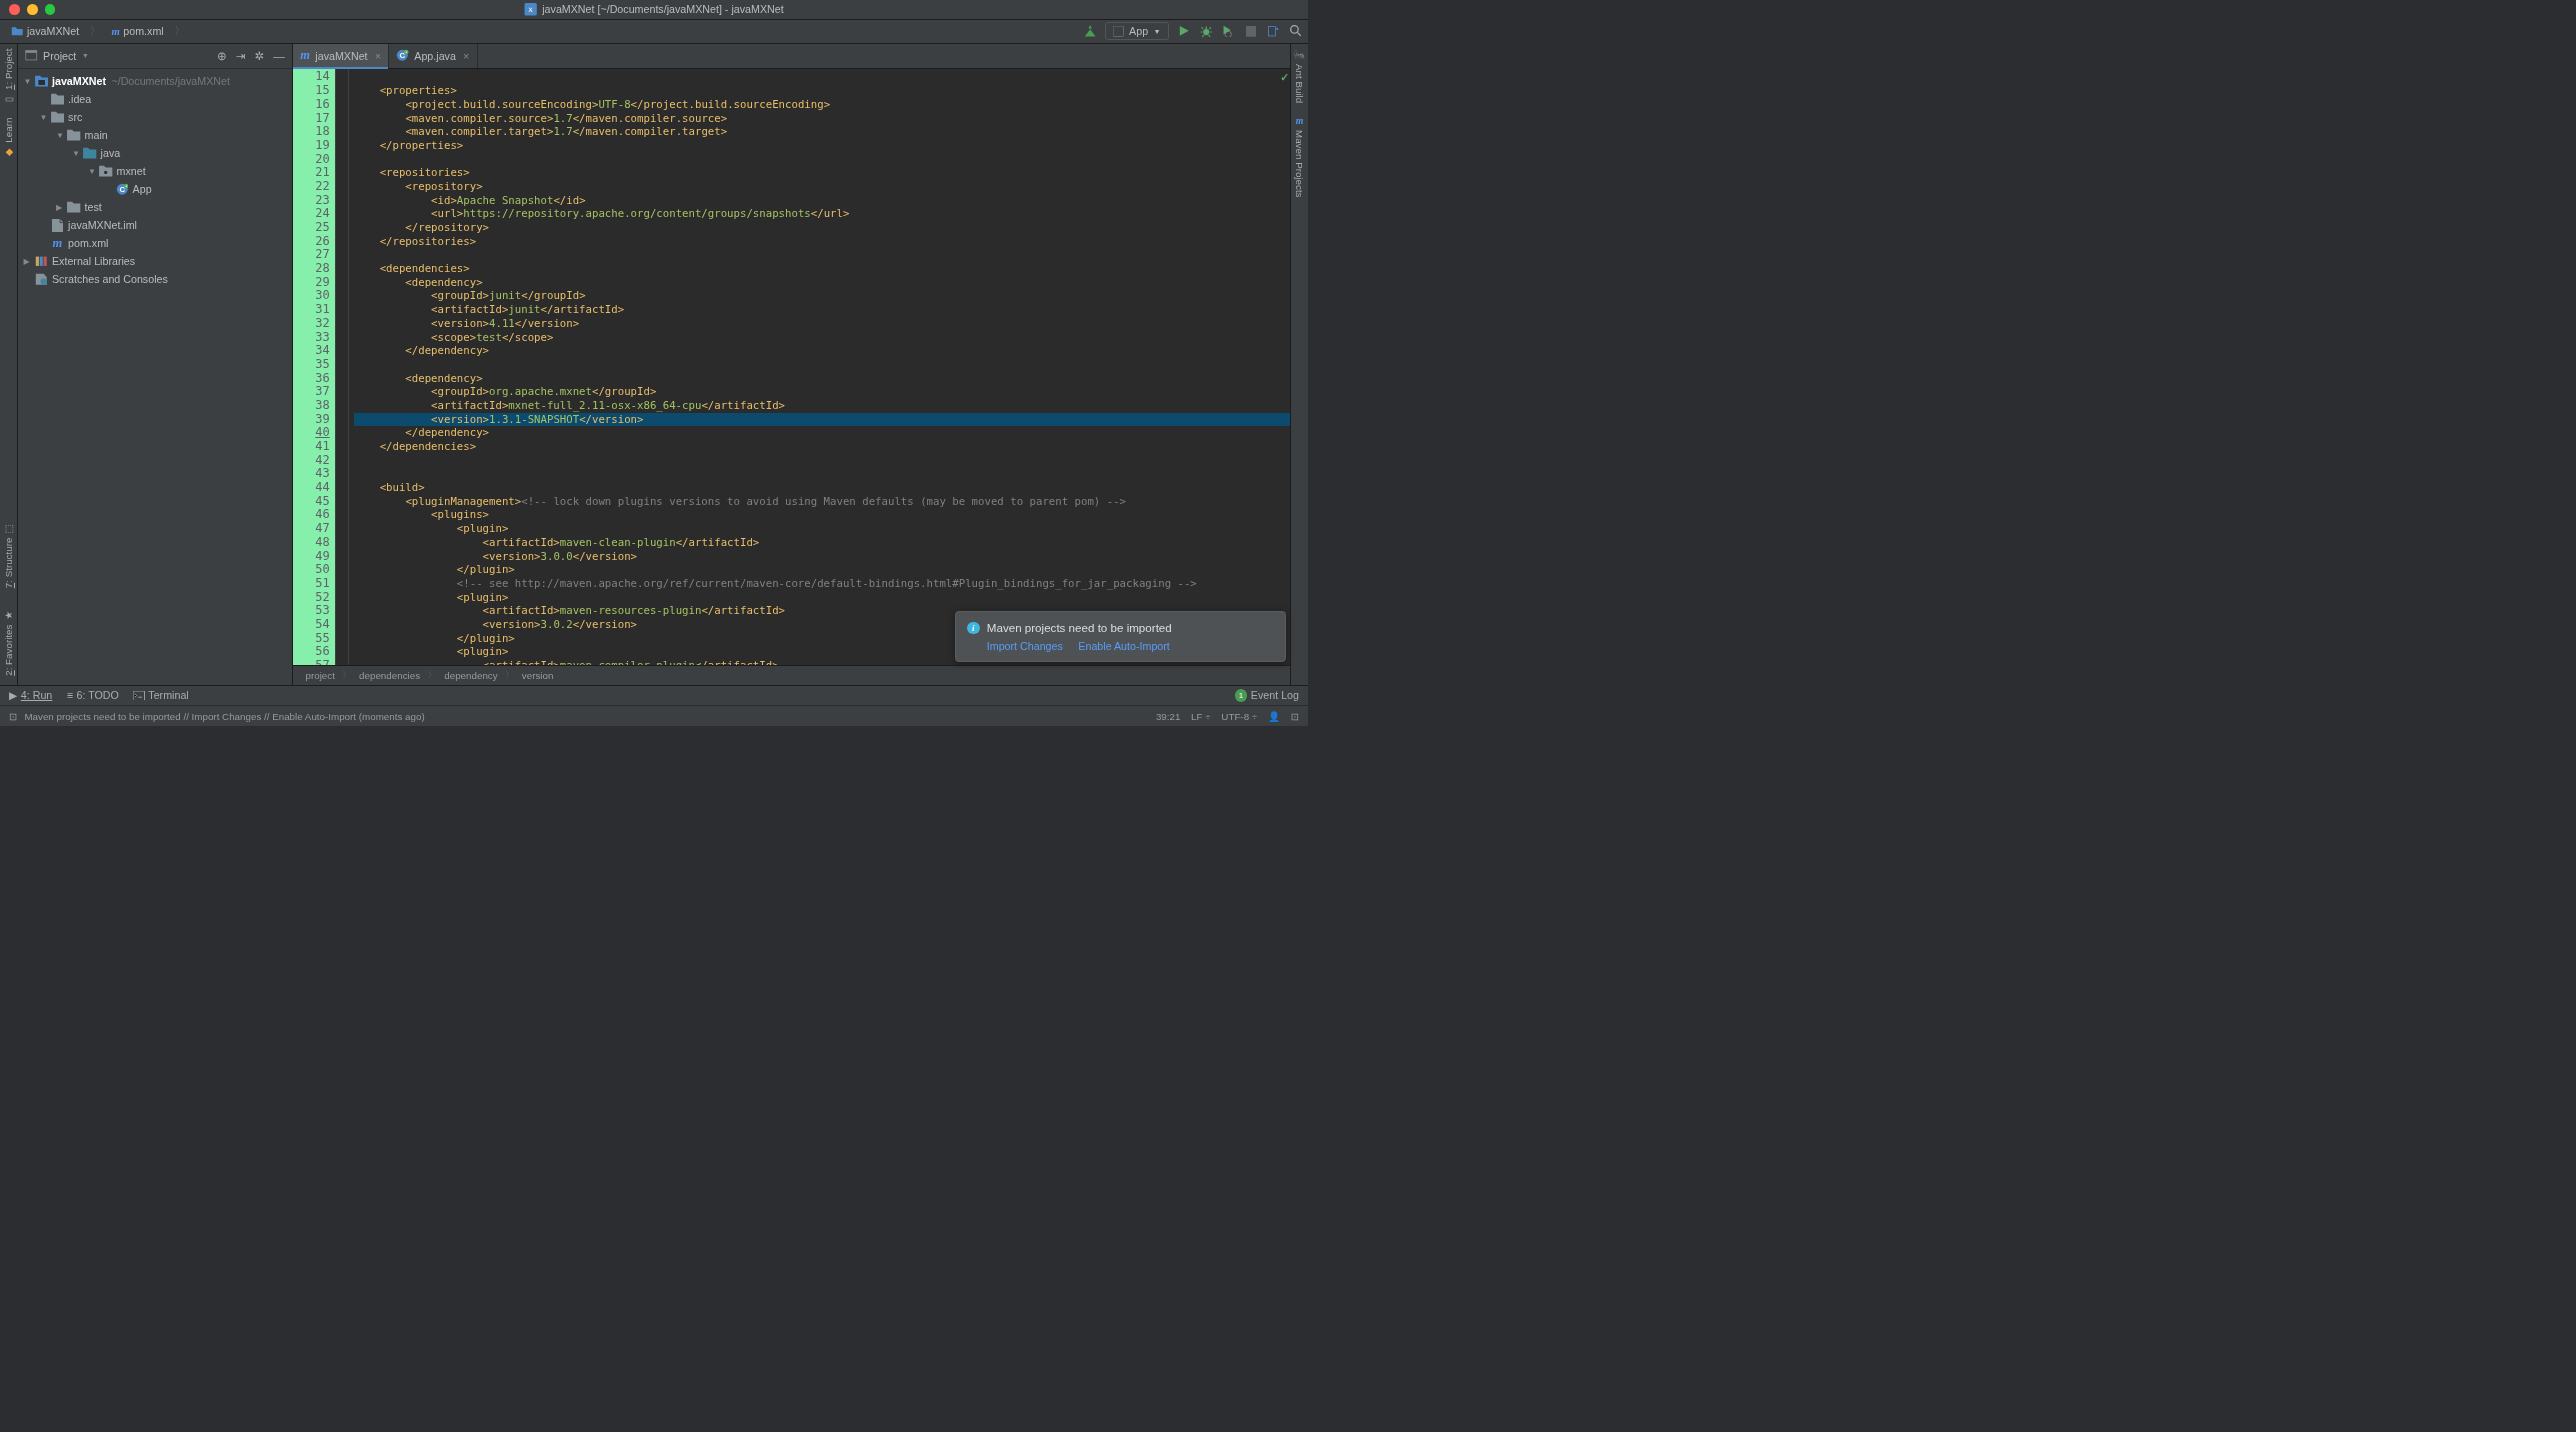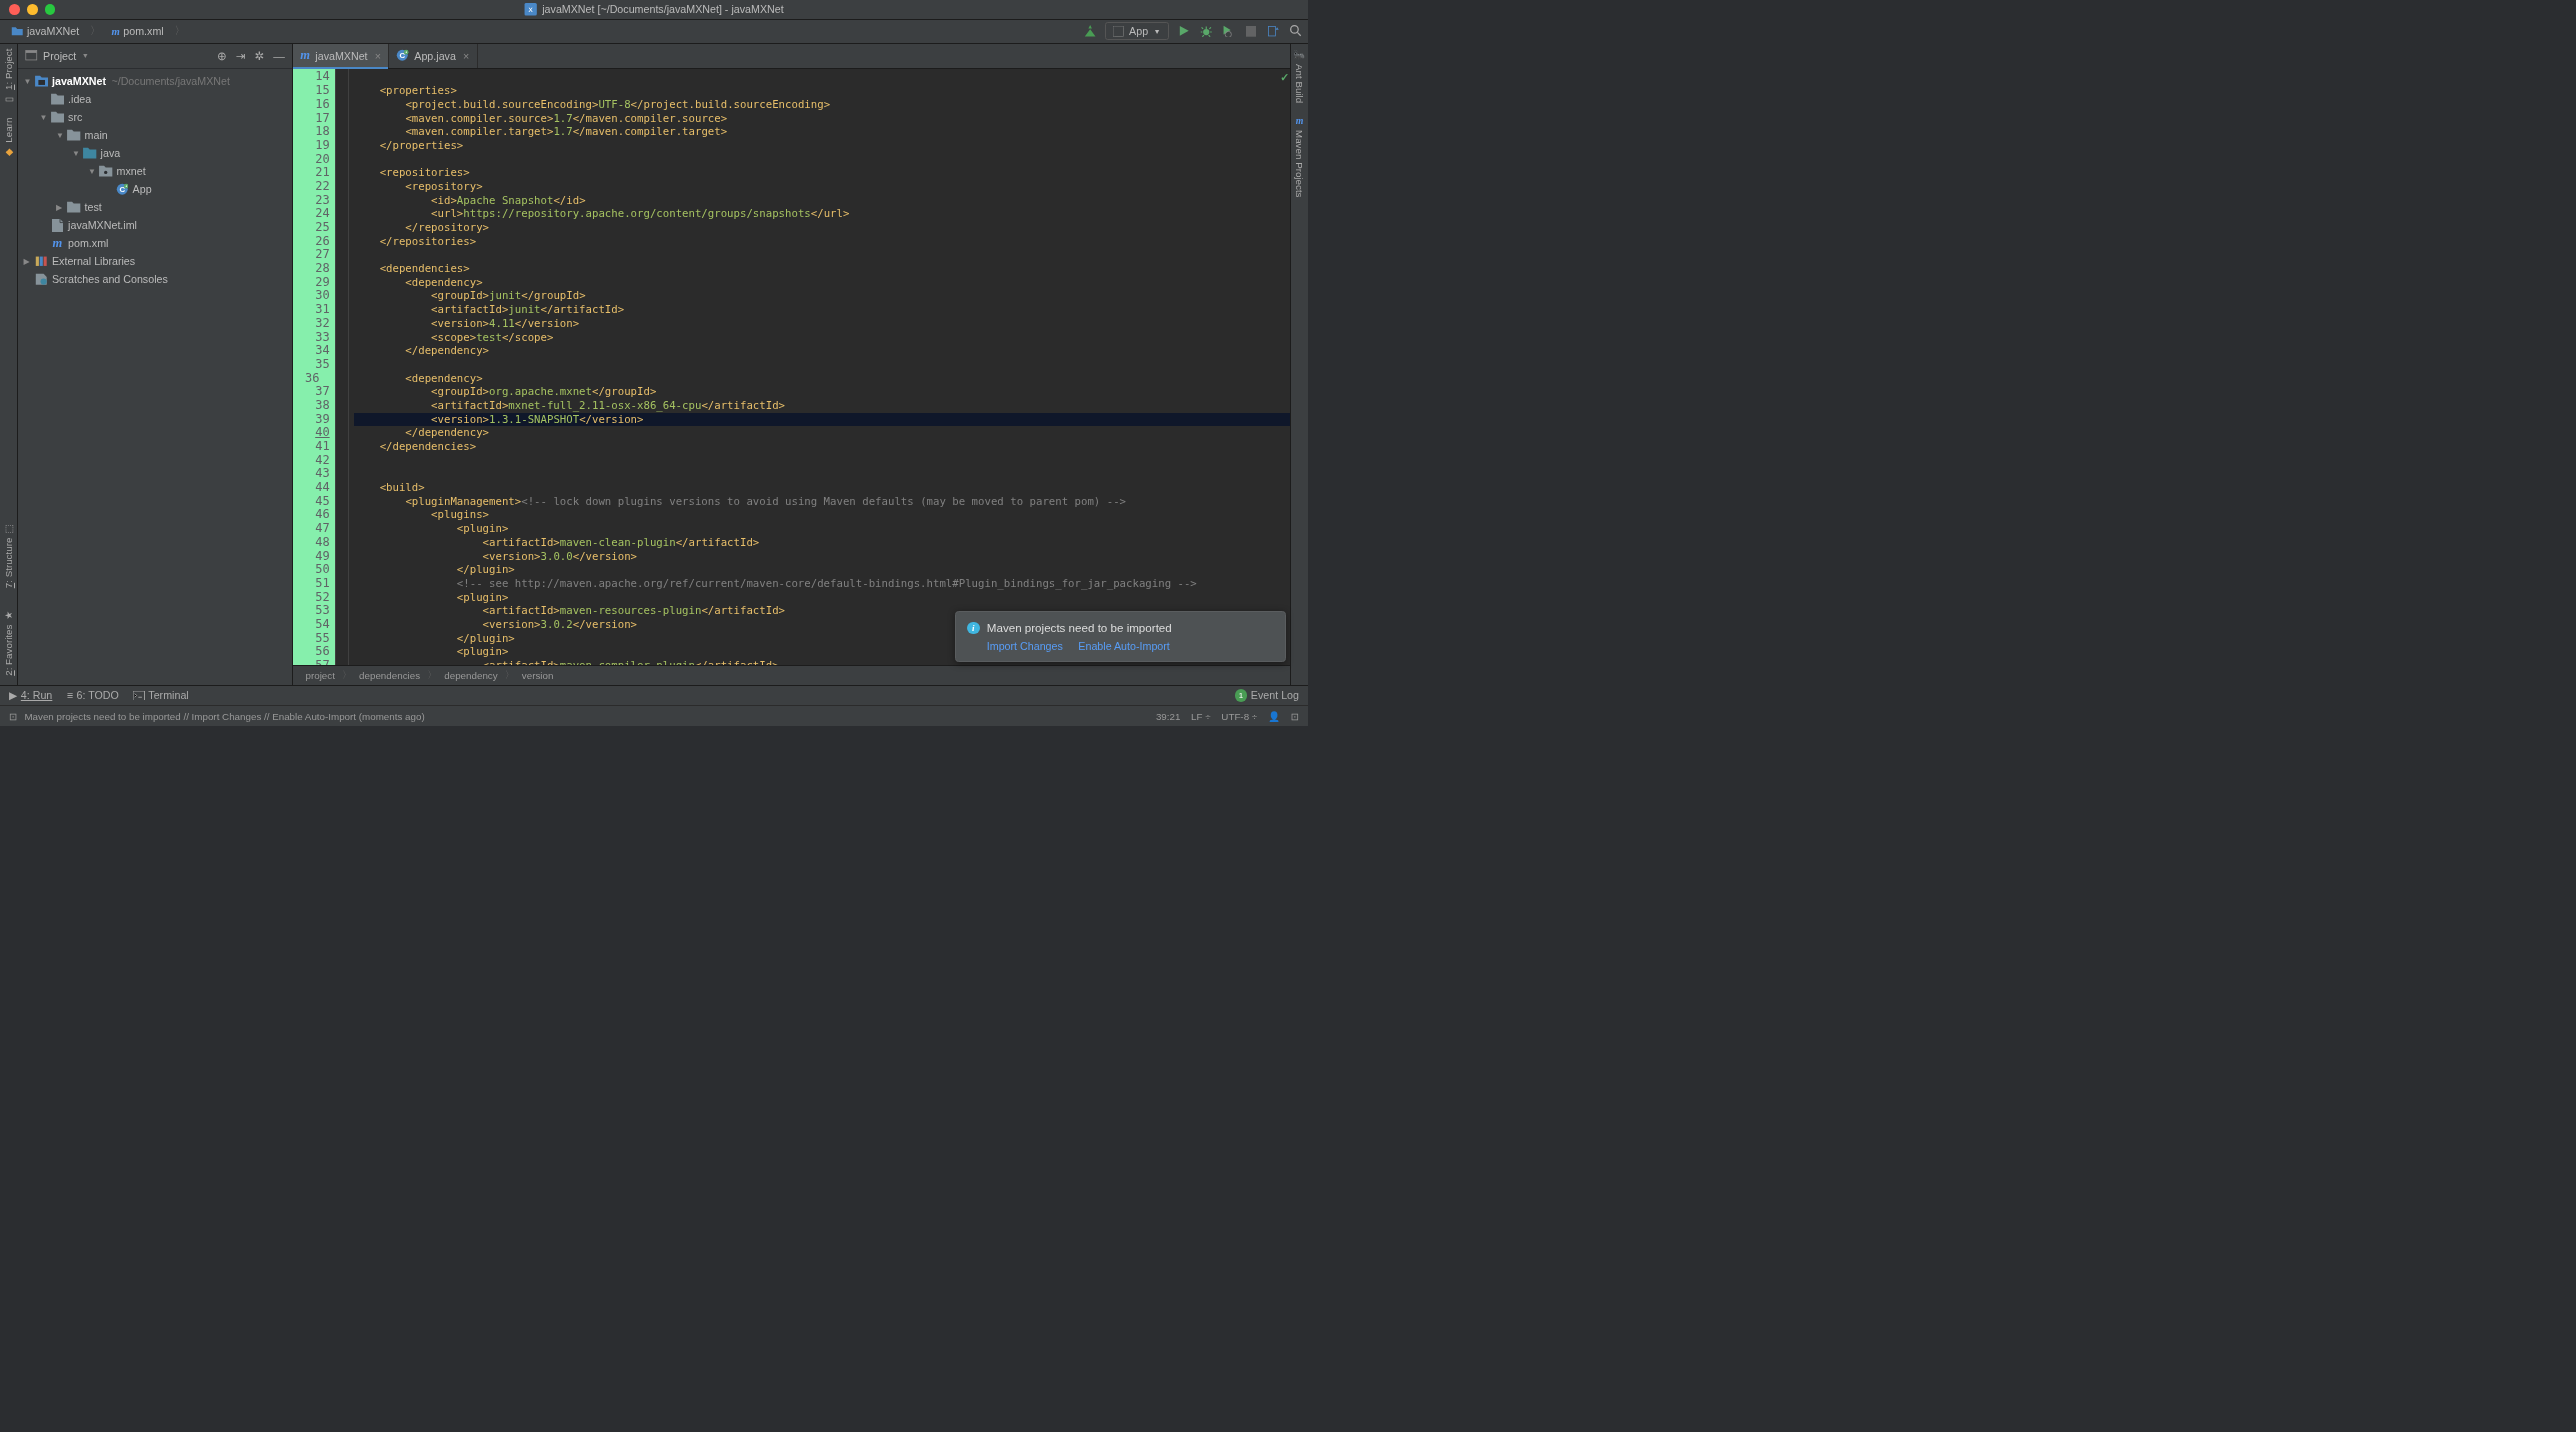--- a/index.html
+++ b/index.html
@@ -40,21 +40,21 @@
 .tabs { height: 25px; background: #3c3f41; display: flex; align-items: flex-end; border-bottom: 0.9px solid #1c1c1c; }
 .tab { height: 24px; display: flex; align-items: center; gap: 5.4px; padding: 0 7.2px; border-right: 0.9px solid #2b2b2b; cursor: pointer; position: relative; }
 .tab.active { background: #4e5254; }
 .tab.active::after { content: ''; position: absolute; bottom: -0.9px; left: 0; right: 0; height: 1.8px; background: #4A88C7; }
 .tab-close { color: #888; font-size: 10.7px; cursor: pointer; padding-left: 1.8px;}
 .editor-body { flex: 1; display: flex; overflow: hidden; position: relative; }
 .gutter-col { width: 43px; background: #86efac; text-align: right; padding: 1.8px 5.4px 1.8px 1.8px; color: #606366; font-family: Menlo, monospace; font-size: 12px; line-height: 13.7px; user-select: none; border-right: 0.9px solid #404040;}
 .fold-col { width: 12.5px; background: #2b2b2b; border-right: 0.9px solid #404040; }
 .code { flex: 1; font-family: Menlo, monospace; font-size: 10.7px; line-height: 13.7px; padding: 1.8px 0 1.8px 5.4px; color: #a9b7c6; white-space: pre; overflow: auto; }
 .code-line { height: 13.7px; }
-.code-line.highlight { background: #0f172a; }
+.code-line.highlight { background: #0c4a6e; }
 .tag { color: #e8bf6a; }
 .text { color: #a5c261; }
 .comment { color: #808080; }
 .status-line { position: absolute; top: 2.7px; right: 2.7px; width: 7.2px; height: 7.2px; }
 .breadcrumb-bar { height: 19.7px; background: #3c3f41; display: flex; align-items: center; padding: 0 12.5px; gap: 7.2px; color: #999; font-size: 9.8px; border-top: 0.9px solid #1c1c1c; }
 .breadcrumb-bar .sep { color: #666; }
 .notification { position: absolute; bottom: 23px; right: 3.6px; width: 331px; background: #4e5254; border: 0.9px solid #5a5d5f; border-radius: 3.6px; padding: 9px 10.7px; box-shadow: 0 1.8px 7.2px rgba(0,0,0,0.4); }
 .notification-title { display: flex; align-items: center; gap: 7.2px; color: #ddd; font-size: 11.6px; margin-bottom: 5.4px;}
 .notification-links { padding-left: 19.7px; }
 .notification-links a { color: #589df6; text-decoration: none; margin-right: 12.5px; cursor: pointer; }
@@ -351,21 +351,21 @@
           <div style="height: 13.7px;">26</div>
           <div style="height: 13.7px;">27</div>
           <div style="height: 13.7px;">28</div>
           <div style="height: 13.7px;">29</div>
           <div style="height: 13.7px;">30</div>
           <div style="height: 13.7px;">31</div>
           <div style="height: 13.7px;">32</div>
           <div style="height: 13.7px;">33</div>
           <div style="height: 13.7px;">34</div>
           <div style="height: 13.7px;">35</div>
-          <div style="height: 13.7px; text-align: center;">36</div>
+          <div style="height: 13.7px;">36</div>
           <div style="height: 13.7px;">37</div>
           <div style="height: 13.7px;">38</div>
           <div style="height: 13.7px;">39</div>
           <div style="height: 13.7px; text-decoration: underline;">40</div>
           <div style="height: 13.7px;">41</div>
           <div style="height: 13.7px;">42</div>
           <div style="height: 13.7px;">43</div>
           <div style="height: 13.7px;">44</div>
           <div style="height: 13.7px;">45</div>
           <div style="height: 13.7px;">46</div>

